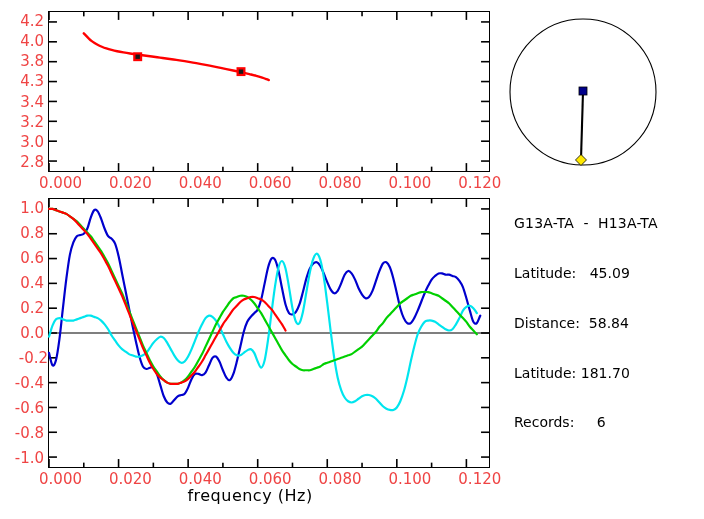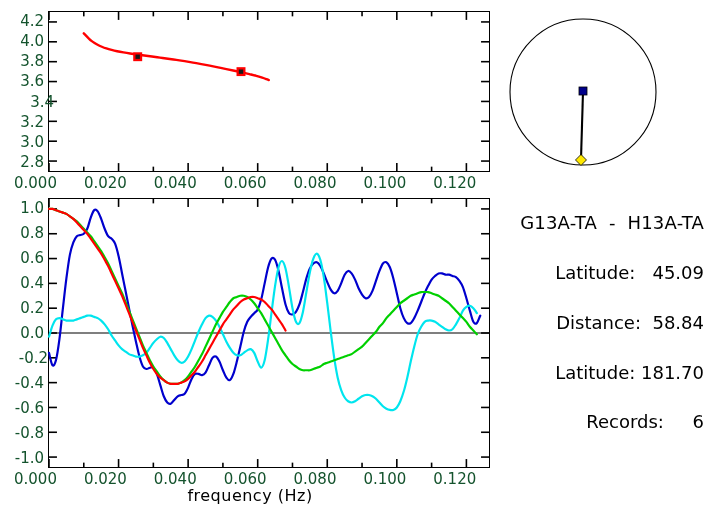--- a/index.html
+++ b/index.html
@@ -5,32 +5,32 @@
 <style>
   html,body{margin:0;padding:0;background:#ffffff;}
   body{width:704px;height:519px;position:relative;overflow:hidden;
        font-family:"DejaVu Sans","Liberation Sans",sans-serif;color:#000;}
 
   
   .frame{position:absolute;border:1.6px solid #000;box-sizing:border-box;background:#fff;}
   .svgfull{position:absolute;left:0;top:0;width:100%;height:100%;overflow:visible;}
 
   
-  .tlabel{position:absolute;font-size:15px;line-height:15px;color:#14532d;
+  .tlabel{position:absolute;font-size:15px;line-height:15px;color:#ef4444;
           font-family:"DejaVu Sans","Liberation Sans",sans-serif;white-space:nowrap;}
   .ylab{text-align:right;}
-  .xlab{text-align:left;}
+  .xlab{text-align:right;}
 
   
   #axis-title{position:absolute;left:0;top:486px;width:500px;text-align:center;
               font-size:16px;letter-spacing:.5px;}
 
   
   #info-panel{position:absolute;left:514px;top:182px;width:190px;
-              font-size:18px;line-height:16.6px;white-space:pre;text-align:right;}
+              font-size:14px;line-height:16.6px;white-space:pre;}
   #info-panel .row{display:block;white-space:pre;}
   #info-panel .pairline{letter-spacing:.2px;}
 
   
   #map-inset{position:absolute;left:512px;top:8px;width:176px;height:170px;}
 </style>
 </head>
 <body>
 
 <div class="frame" id="top-frame" style="left:48px;top:11px;width:442px;height:161px;">
@@ -85,22 +85,22 @@
       <g>
         <rect x="188.37272727272727" y="55.874999999999986" width="9" height="9" fill="#ff0000"></rect>
         <rect x="190.6727272727273" y="58.17499999999998" width="4.4" height="4.4" fill="#1a1a1a"></rect>
       </g>
     </svg>
 </div>
 <div id="top-yticks">
     <div class="tlabel ylab" style="left: 2px; width: 42px; top: 154.938px;">2.8</div>
     <div class="tlabel ylab" style="left: 2px; width: 42px; top: 134.812px;">3.0</div>
     <div class="tlabel ylab" style="left: 2px; width: 42px; top: 114.688px;">3.2</div>
-    <div class="tlabel ylab" style="left: 12px; width: 42px; top: 94.5625px;">3.4</div>
-    <div class="tlabel ylab" style="left: 2px; width: 42px; top: 74.4375px;">3.6</div>
+    <div class="tlabel ylab" style="left: 2px; width: 42px; top: 94.5625px;">3.4</div>
+    <div class="tlabel ylab" style="left: 2px; width: 42px; top: 74.4375px;">4.3</div>
     <div class="tlabel ylab" style="left: 2px; width: 42px; top: 54.3125px;">3.8</div>
     <div class="tlabel ylab" style="left: 2px; width: 42px; top: 34.1875px;">4.0</div>
     <div class="tlabel ylab" style="left: 2px; width: 42px; top: 14.0625px;">4.2</div>
   </div>
 <div id="top-xticks">
     <div class="tlabel xlab" style="left: 14px; width: 68px; top: 176px;">0.000</div>
     <div class="tlabel xlab" style="left: 83.8814px; width: 68px; top: 176px;">0.020</div>
     <div class="tlabel xlab" style="left: 153.763px; width: 68px; top: 176px;">0.040</div>
     <div class="tlabel xlab" style="left: 223.644px; width: 68px; top: 176px;">0.060</div>
     <div class="tlabel xlab" style="left: 293.526px; width: 68px; top: 176px;">0.080</div>

